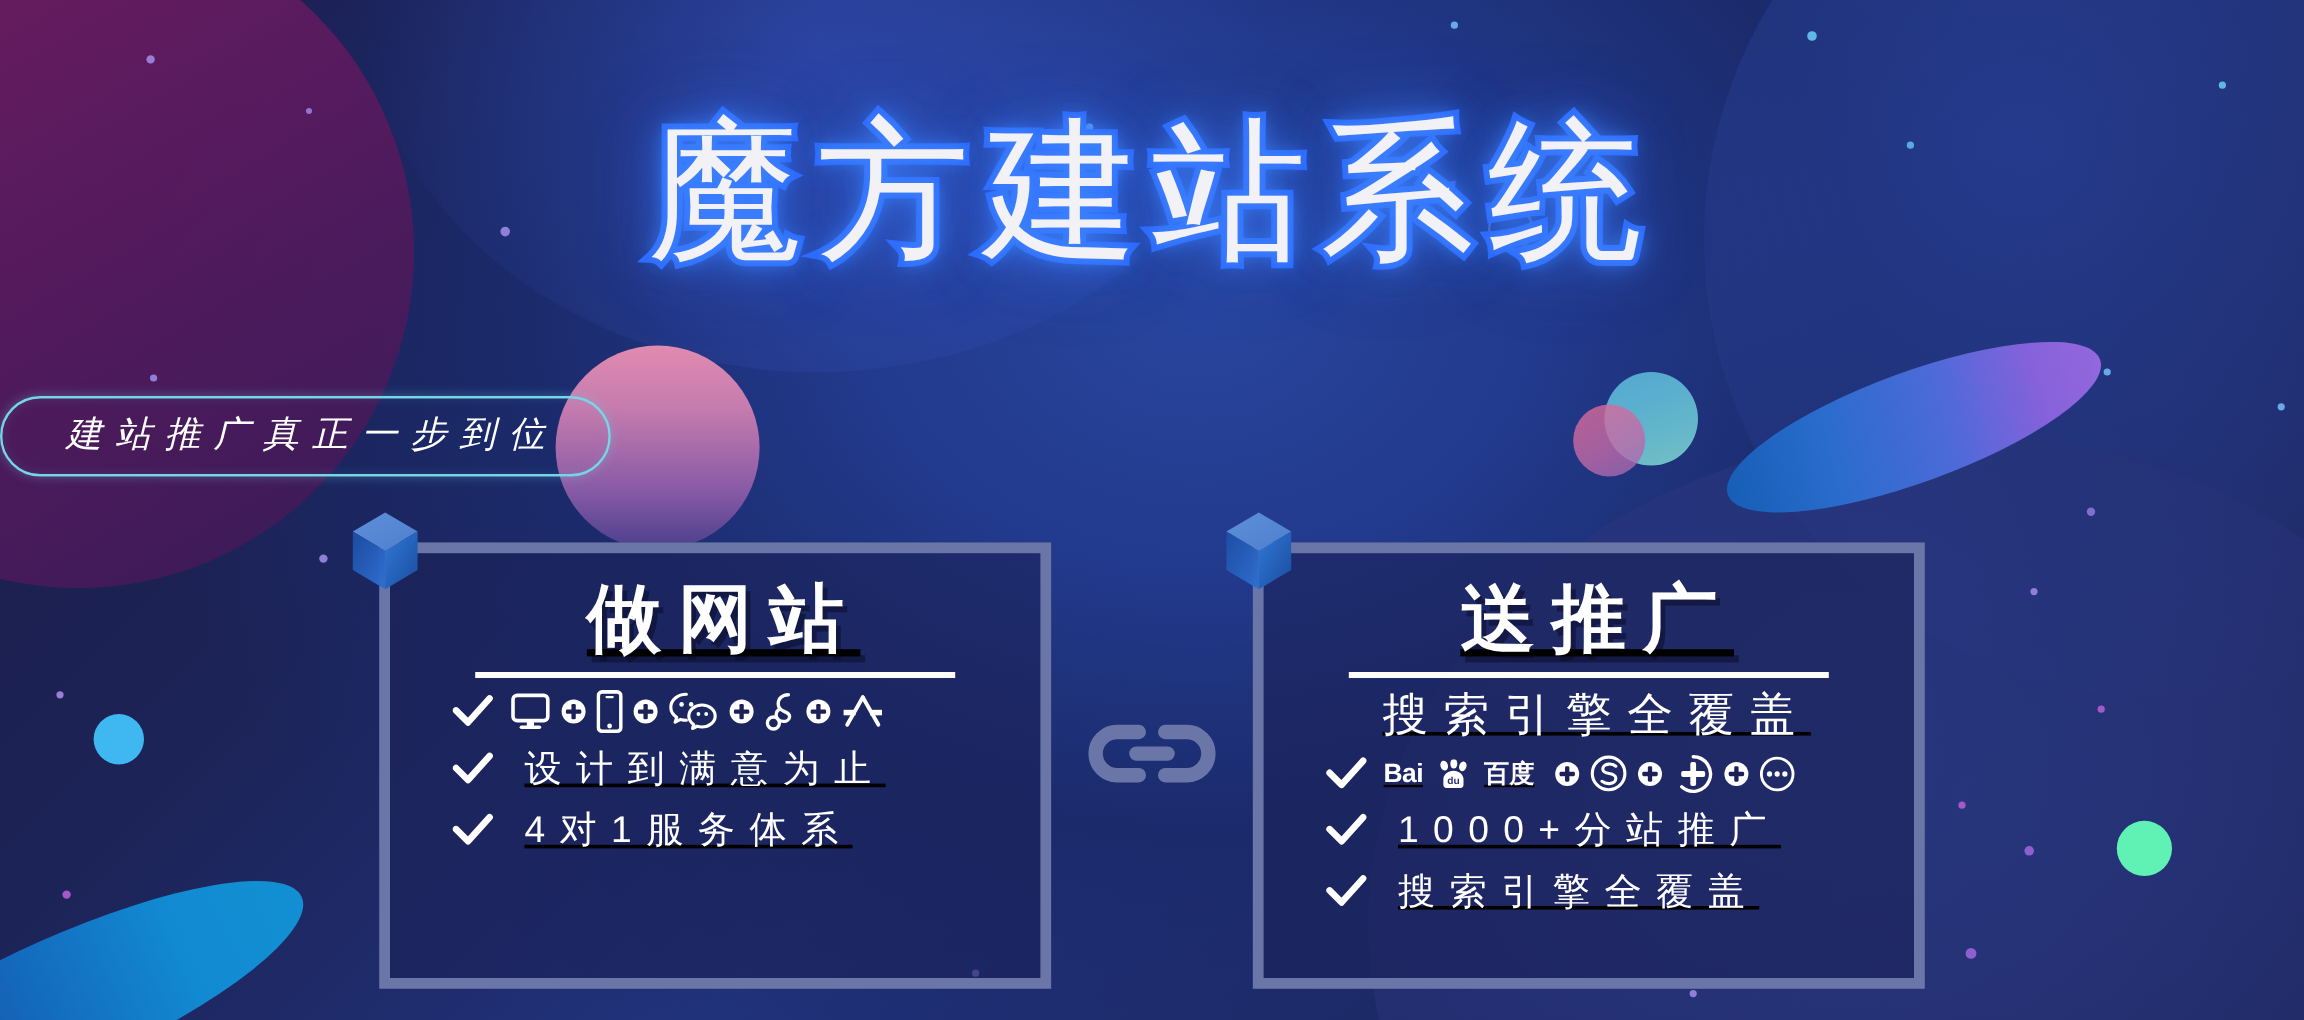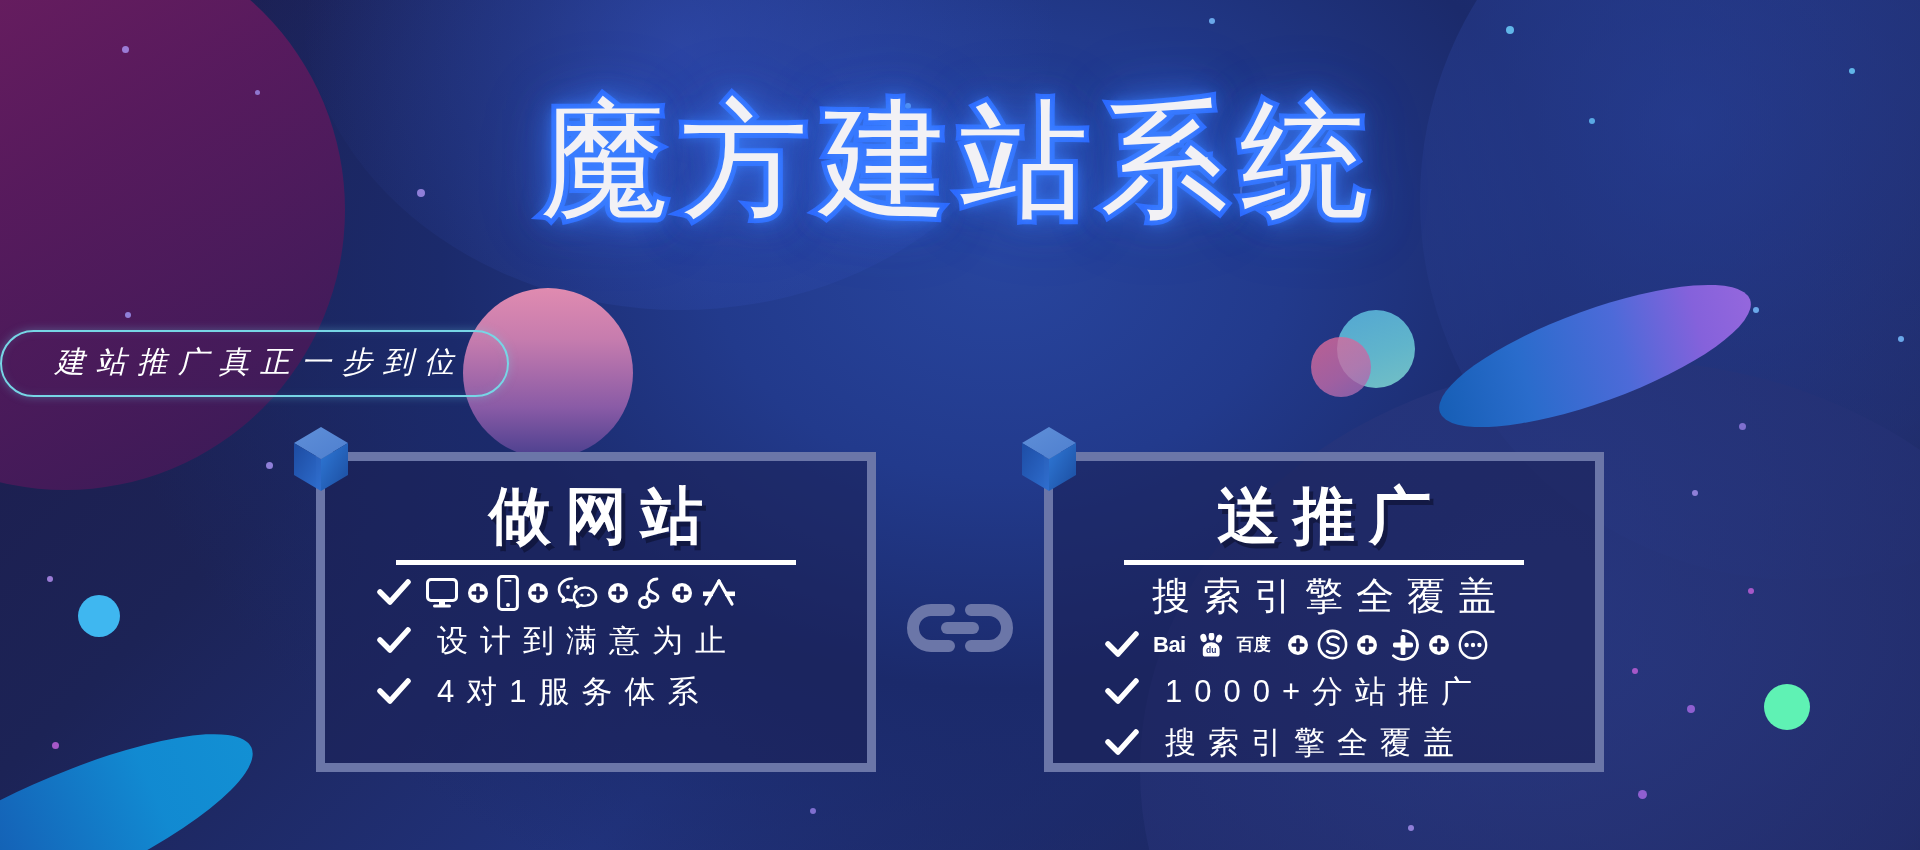--- a/index.html
+++ b/index.html
@@ -120,24 +120,25 @@
     box-shadow:0 0 10px rgba(110,205,230,.35), inset 0 0 10px rgba(110,205,230,.12);
   }
 
   
   .boxes{
     position:absolute;left:0;right:0;top:452px;
     display:flex;justify-content:center;align-items:flex-start;gap:168px;
   }
   .fbox{
     position:relative;
-    width:560px;height:320px;
+    width:560px;height:372px;
     border:9px solid #6b76a8;
     background:rgba(28,32,86,.55);
     box-sizing:border-box;
+    text-decoration:underline;
   }
   .cube{
     position:absolute;left:-35px;top:-36px;width:62px;height:70px;
   }
   .fbox-inner{
     padding:22px 26px 0;
     text-align:center;
     color:#ffffff;
   }
   .fbox-title{
@@ -368,21 +369,21 @@
 
             <span style="display:inline-flex;align-items:center;gap:11px;color:#fff;">
               <span style="font-size:22px;font-weight:bold;letter-spacing:-.5px;">Bai</span>
               <svg width="27" height="24" viewBox="0 0 27 24" style="margin:0 1px;">
                 <ellipse cx="5.5" cy="5" rx="3.1" ry="4.2" fill="#fff" transform="rotate(-16 5.5 5)"></ellipse>
                 <ellipse cx="13.5" cy="3.4" rx="2.9" ry="4.1" fill="#fff"></ellipse>
                 <ellipse cx="21" cy="5.6" rx="3" ry="4.1" fill="#fff" transform="rotate(18 21 5.6)"></ellipse>
                 <path d="M13.2 9.2c4.6 0 8.4 3.2 8.4 7.1V21a2.6 2.6 0 0 1-2.6 2.6H7.4A2.6 2.6 0 0 1 4.8 21v-4.7c0-3.9 3.8-7.1 8.4-7.1z" fill="#fff"></path>
                 <text x="13.2" y="20" font-family="'Liberation Sans',sans-serif" font-size="8.5" font-weight="bold" fill="#2a3676" text-anchor="middle">du</text>
               </svg>
-              <span style="font-size:17px;font-weight:bold;letter-spacing:0;">百度</span>
+              <span style="font-size:21px;font-weight:bold;letter-spacing:0;">百度</span>
             </span>
             <svg class="plus-sm" width="22" height="22" viewBox="0 0 22 22" style="margin-left:8px;">
               <circle cx="11" cy="11" r="10" fill="#fff"></circle>
               <rect x="9.2" y="4.6" width="3.6" height="12.8" rx="1.1" fill="#1c2056"></rect>
               <rect x="4.6" y="9.2" width="12.8" height="3.6" rx="1.1" fill="#1c2056"></rect>
             </svg>
 
             <svg width="31" height="31" viewBox="0 0 31 31">
               <circle cx="15.5" cy="15.5" r="13.6" stroke="#fff" stroke-width="2.6" fill="none"></circle>
               <path d="M21.5 9.5c-1.8-1.4-4-2-6.2-1.7-3 .4-4.8 2.2-4.6 4.3.2 2.3 2.6 3 5.3 3.5 2.9.5 5.3 1.3 5.5 3.8.2 2.3-1.8 4.3-5.1 4.6-2.4.2-4.6-.5-6.4-1.9" stroke="#fff" stroke-width="2.6" fill="none" stroke-linecap="round"></path>

